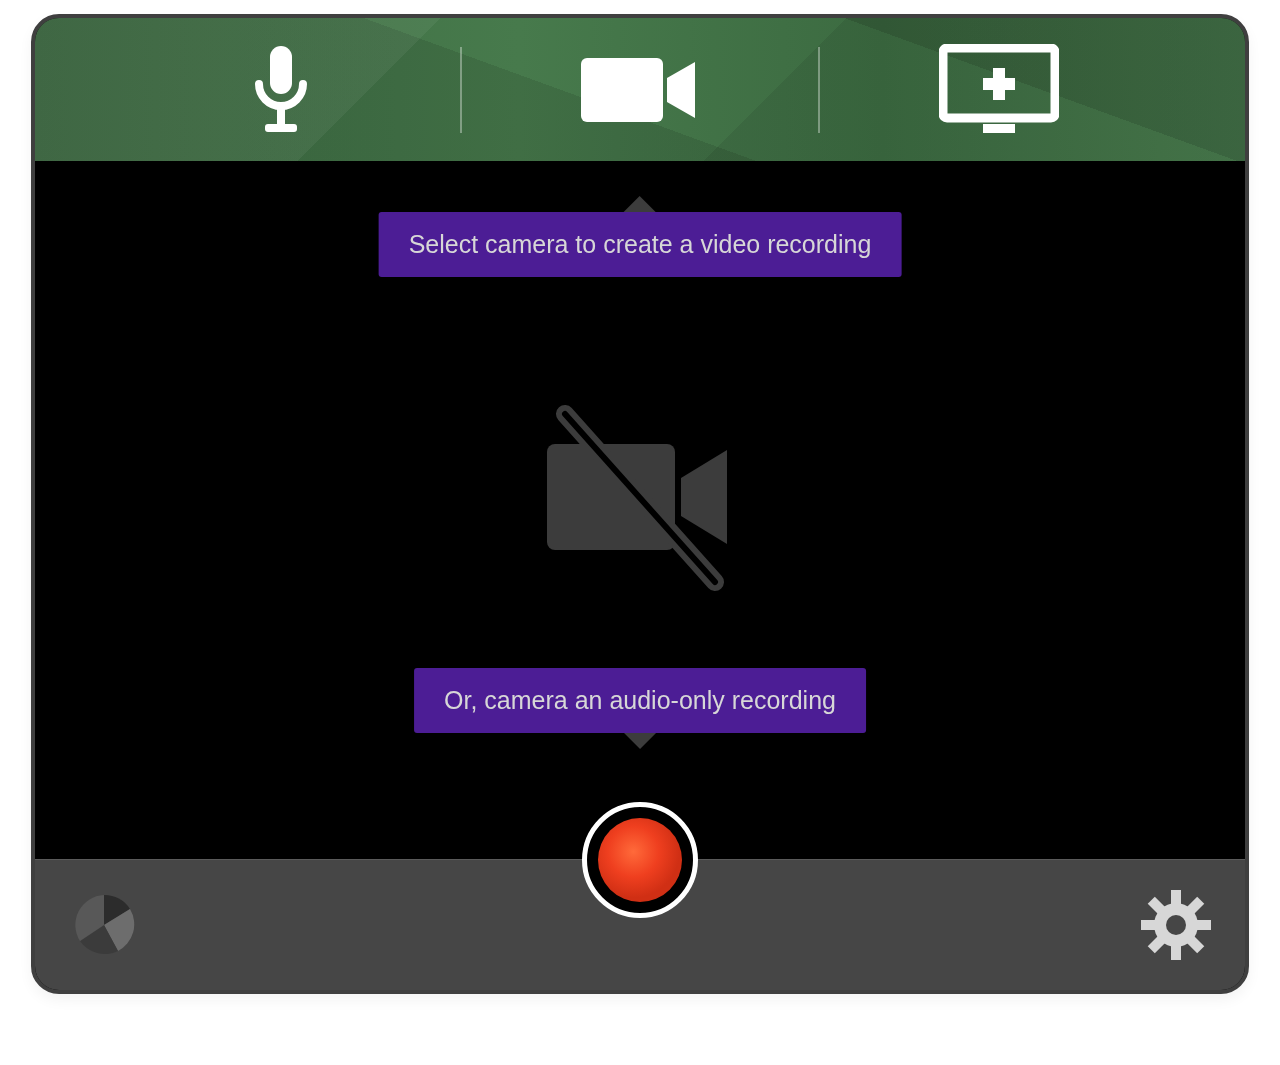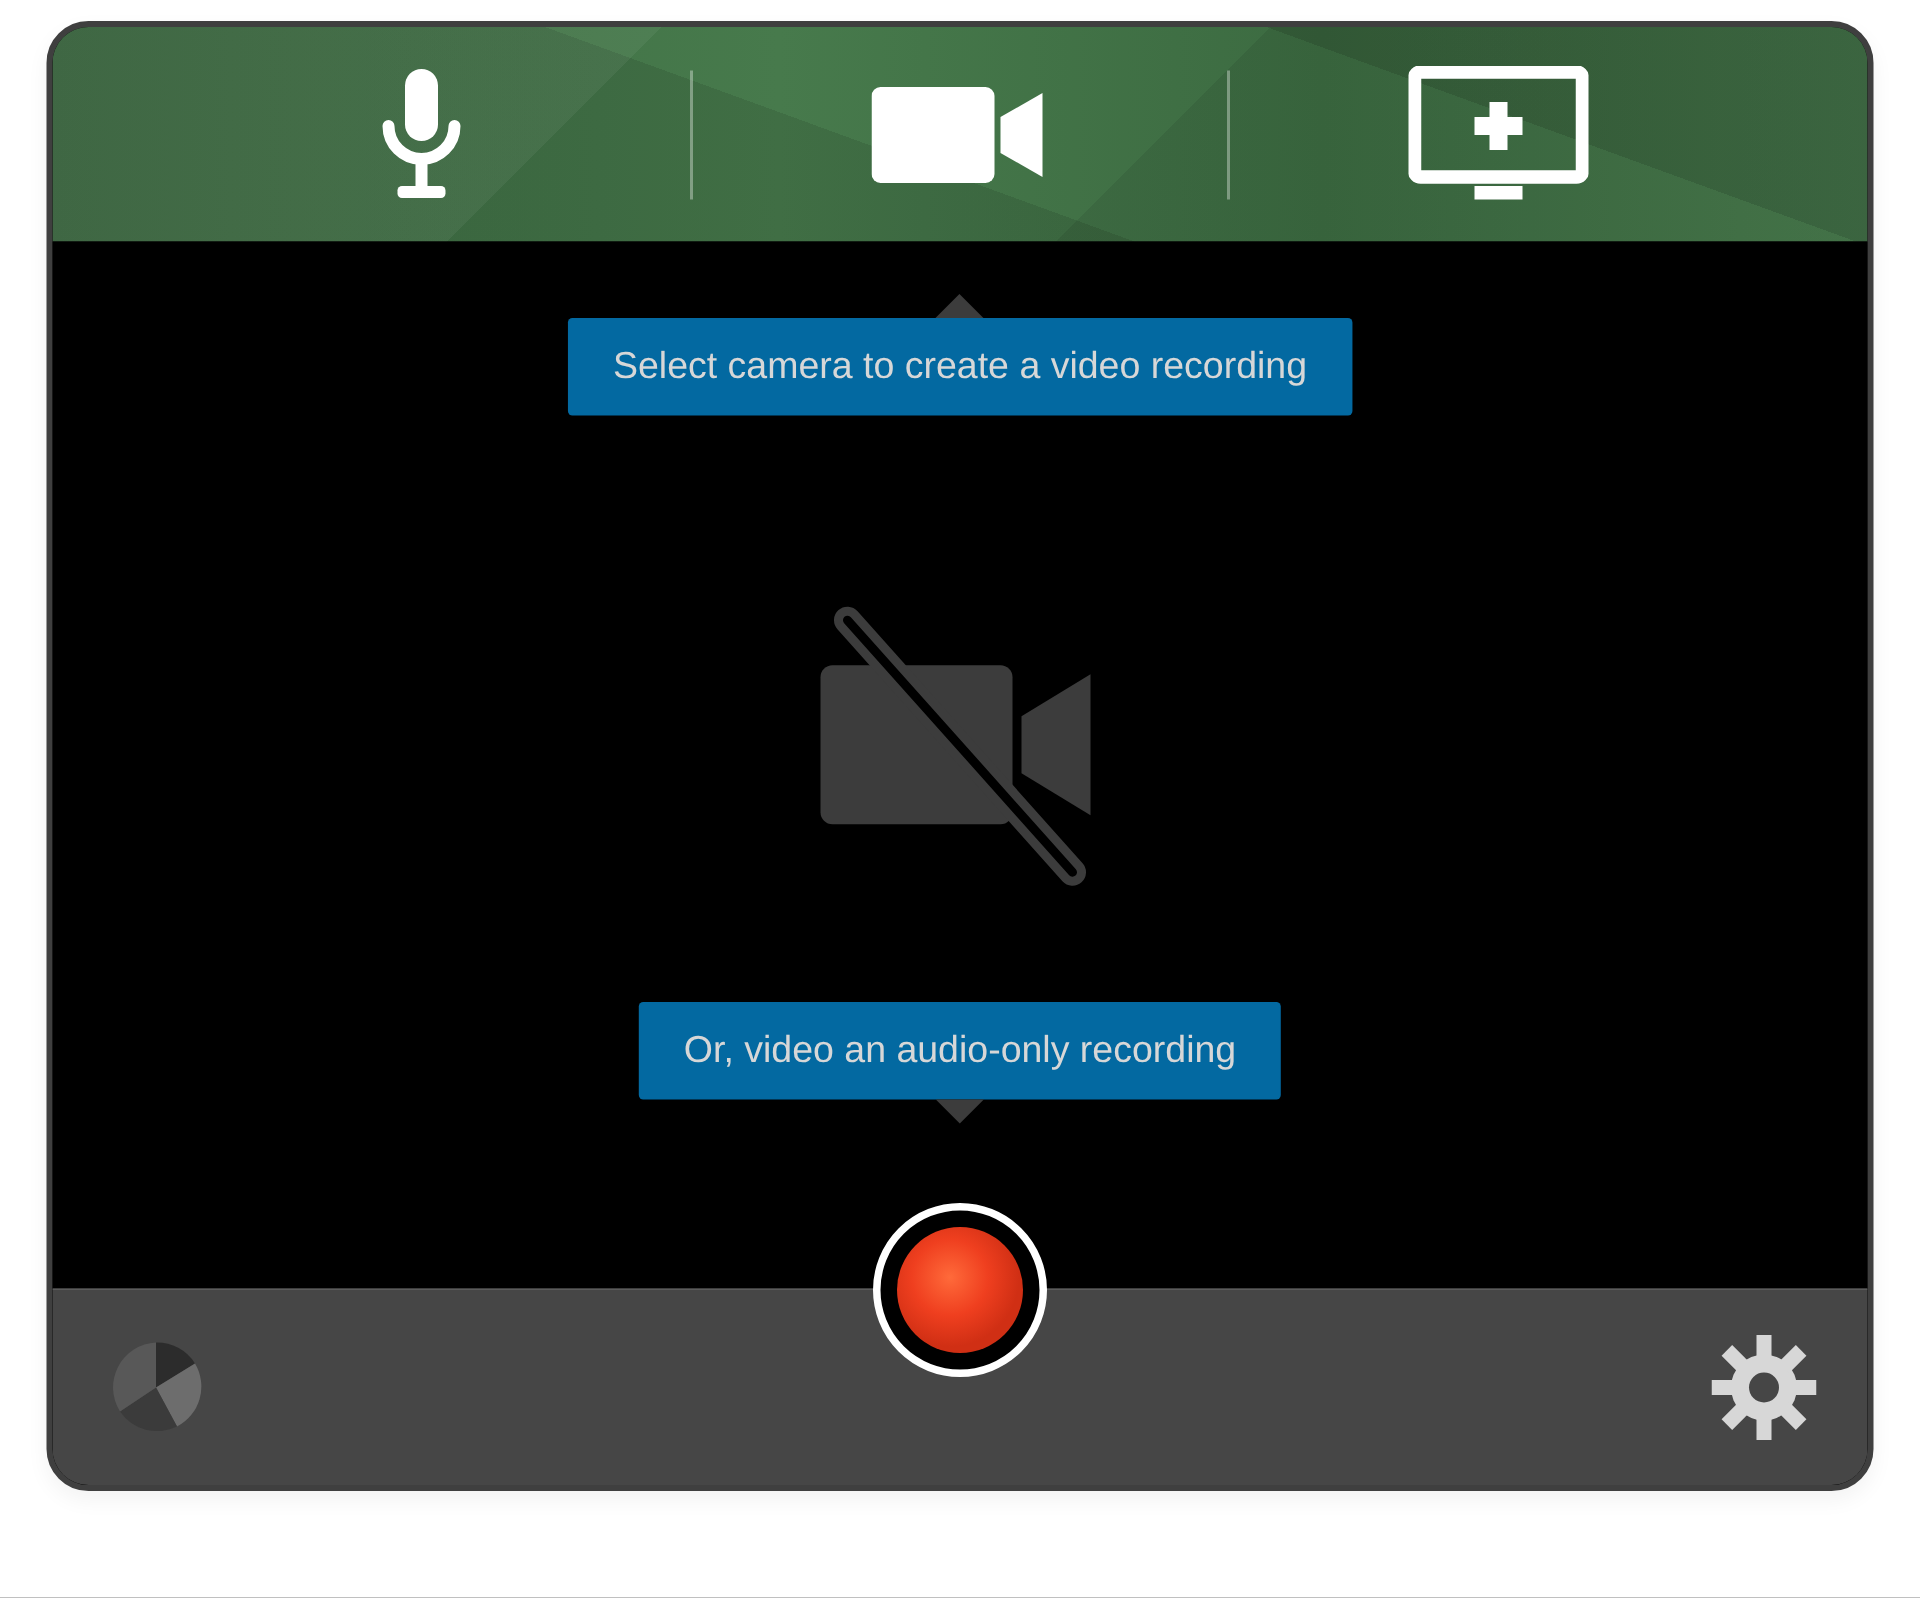--- a/index.html
+++ b/index.html
@@ -67,21 +67,21 @@
     position: absolute;
     left: 50%; top: 50%;
     transform: translate(-50%, -55%);
   }
 
   
   .tooltip {
     position: absolute;
     left: 50%;
     transform: translateX(-50%);
-    background: #0369a1;
+    background: #4c1d95;
     color: #d7d7d7;
     font-size: 25px;
     line-height: 1;
     padding: 20px 30px;
     border-radius: 3px;
     white-space: nowrap;
   }
   .tooltip.top { top: 194px; }
   .tooltip.top::before {
     content: "";
@@ -202,21 +202,21 @@
         <rect x="22" y="44" width="128" height="106" rx="8" fill="#3c3c3c"></rect>
         <path d="M156 78 L202 50 L202 144 L156 116 Z" fill="#3c3c3c"></path>
         <line x1="40" y1="14" x2="190" y2="182" stroke="#3c3c3c" stroke-width="18" stroke-linecap="round"></line>
         <line x1="40" y1="14" x2="190" y2="182" stroke="#000" stroke-width="6" stroke-linecap="round"></line>
       </svg>
     </span>
   </div>
 
   <div class="tooltip top">Select camera to create a video recording</div>
 
-  <div class="tooltip bottom">Or, video an audio-only recording</div>
+  <div class="tooltip bottom">Or, camera an audio-only recording</div>
 
   <div class="bottombar">
 
     <div class="logo-btn">
       <span>
         <svg width="72" height="72" viewBox="0 0 72 72">
           <path d="M36 6 A30 30 0 0 1 62 20 L36 36 Z" fill="#2c2c2c"></path>
           <path d="M62 20 A30 30 0 0 1 50 62 L36 36 Z" fill="#6d6d6d"></path>
           <path d="M50 62 A30 30 0 0 1 12 52 L36 36 Z" fill="#3b3b3b"></path>
           <path d="M12 52 A30 30 0 0 1 36 6 L36 36 Z" fill="#585858"></path>

